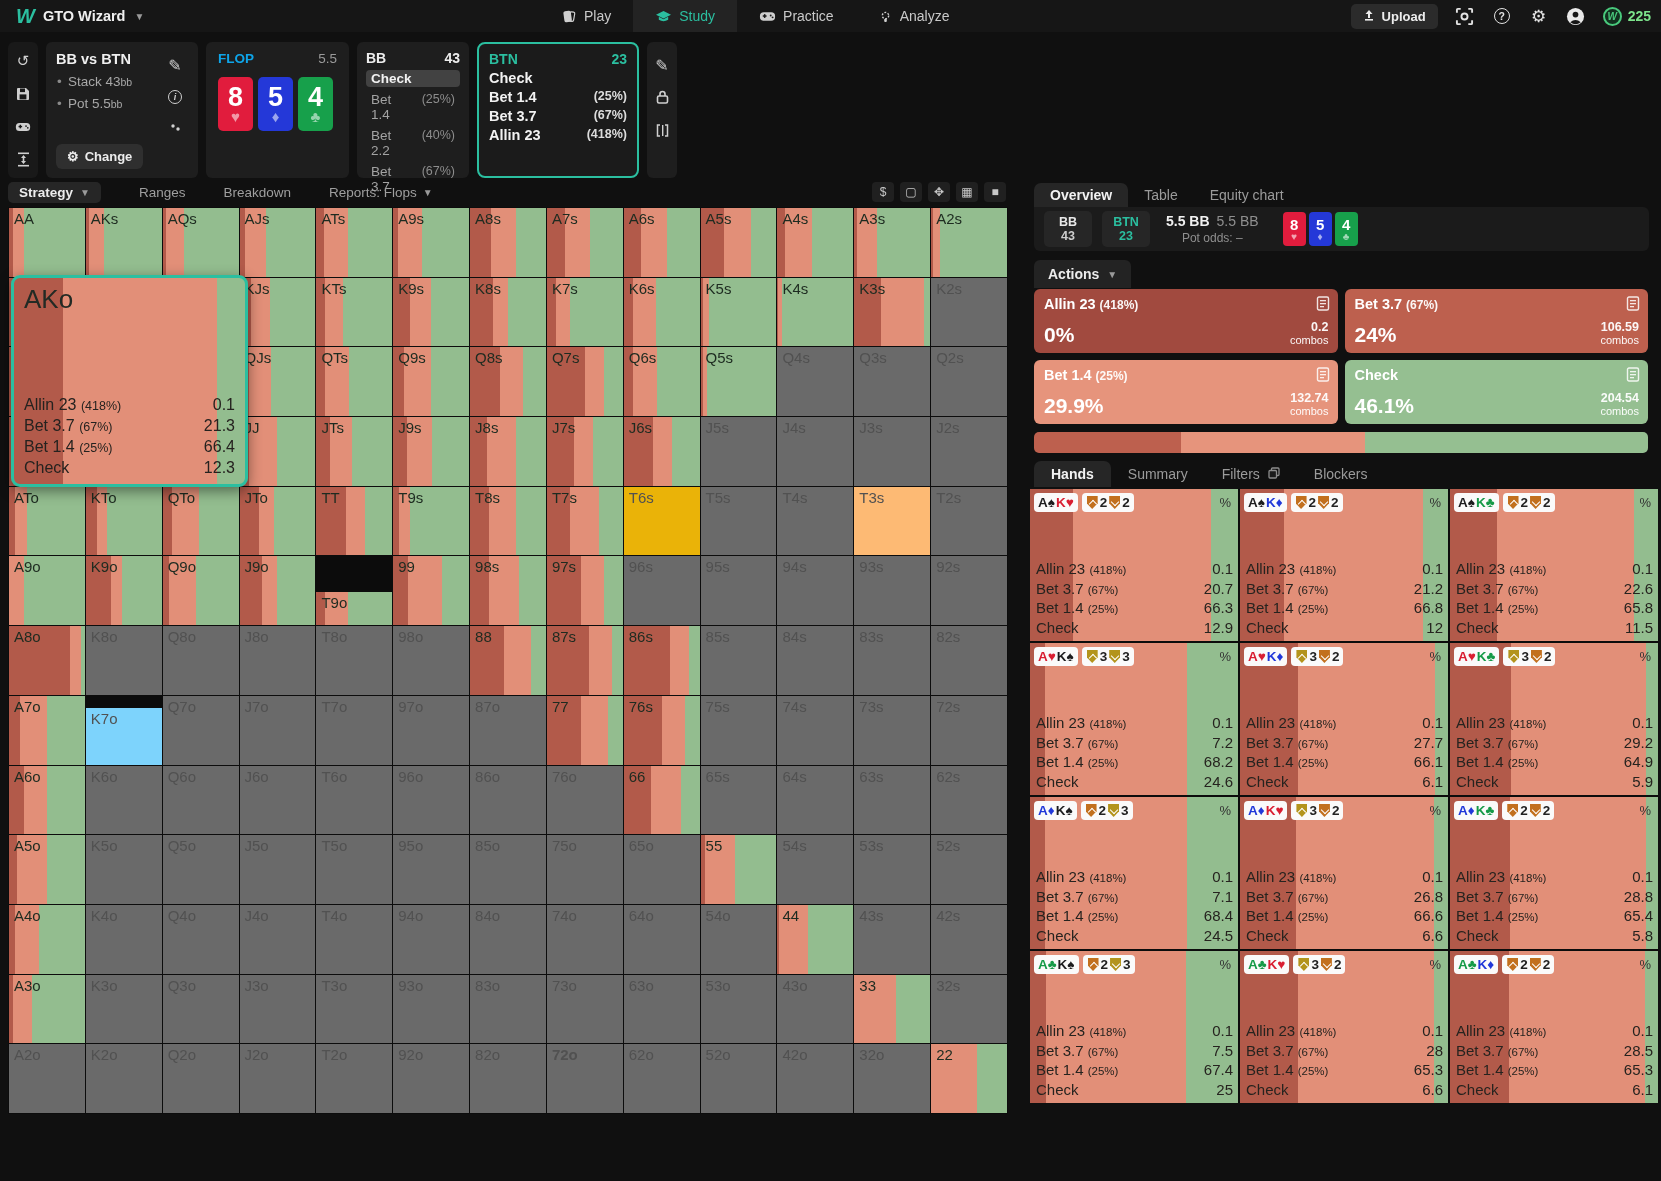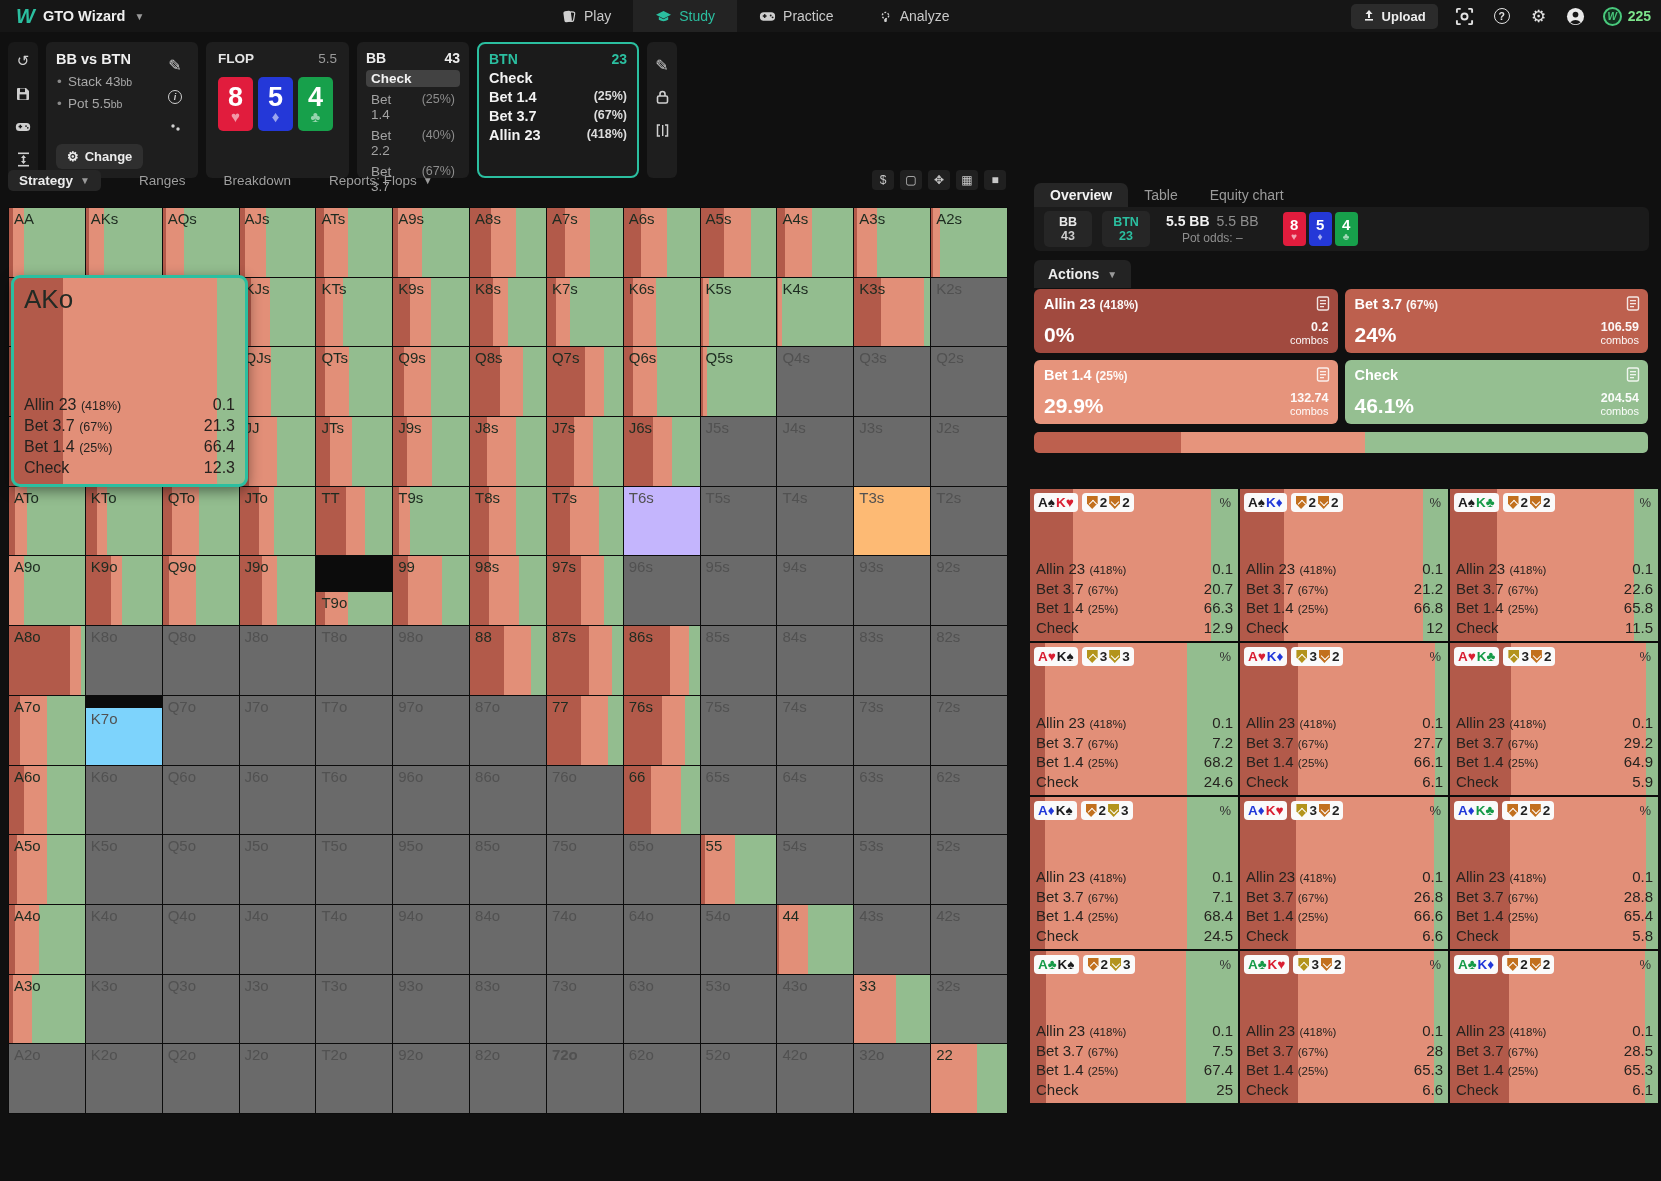--- a/index.html
+++ b/index.html
@@ -33,40 +33,40 @@
   .setup-panel { width:152px; background:#1e1e1e; border-radius:6px; padding:9px 10px; position:relative; }
   .setup-title { font-size:14.5px; font-weight:bold; color:#f0f0f0; }
   .setup-line { font-size:13.5px; color:#a8a8a8; margin-top:7px; padding-left:12px; position:relative; }
   .setup-line::before { content:"•"; position:absolute; left:1px; color:#8a8a8a; }
   .unit { font-size:10.5px; }
   .change-btn { position:absolute; left:10px; bottom:9px; background:#2f2f2f; border-radius:6px; padding:5px 11px; font-size:13px; font-weight:bold; color:#ececec; display:flex; gap:6px; align-items:center; cursor:pointer; }
   .i-circle { width:14px; height:14px; border:1.4px solid #cfcfcf; border-radius:50%; font-size:9px; font-style:italic; font-weight:bold; display:flex; align-items:center; justify-content:center; }
 
   .flop-panel { width:143px; background:#1e1e1e; border-radius:6px; padding:9px 12px; }
   .flop-head { display:flex; justify-content:space-between; font-size:13.5px; }
-  .flop-label { font-weight:bold; color:#e5e5e5; }
+  .flop-label { font-weight:bold; color:#0ea5e9; }
   .flop-pot { color:#9a9a9a; }
   .flop-cards { display:flex; gap:5px; margin-top:11px; }
   .pcard { width:35px; height:54px; border-radius:5px; display:flex; flex-direction:column; align-items:center; justify-content:center; color:#fff; }
   .pcard .rank { font-size:27px; font-weight:bold; line-height:26px; }
   .pcard .pip { font-size:15px; line-height:14px; opacity:.55; }
 
   .bb-panel { width:112px; background:#1e1e1e; border-radius:6px; padding:8px 9px; }
   .pp-head { display:flex; justify-content:space-between; font-size:14px; font-weight:bold; color:#ededed; }
   .bb-row { font-size:13.5px; color:#a3a3a3; margin-top:4px; display:flex; gap:8px; justify-content:space-between; padding:1px 5px; }
   .bb-row .pct { color:#8d8d8d; font-size:12.5px; }
   .bb-row.sel { background:#424242; border-radius:4px; color:#f2f2f2; font-weight:bold; }
   .btn-panel { width:162px; background:#1b1b1b; border:2px solid #2bbfa0; border-radius:8px; padding:7px 10px; position:relative; }
   .btn-panel .pp-head { color:#2bbfa0; }
   .btn-row { font-size:14.5px; font-weight:bold; color:#f2f2f2; margin-top:3px; display:flex; justify-content:space-between; }
   .btn-row .pct { font-size:12.5px; color:#dcdcdc; }
   .btn-icons { width:30px; background:#1e1e1e; border-radius:6px; display:flex; flex-direction:column; align-items:center; gap:15px; padding-top:14px; color:#d0d0d0; }
 
   
-  .toolbar { position:absolute; top:169px; left:8px; width:1000px; height:22px; display:flex; align-items:center; }
+  .toolbar { position:absolute; top:181px; left:8px; width:1000px; height:22px; display:flex; align-items:center; }
   .strat-btn { background:#262626; border-radius:5px; padding:3px 11px; font-size:13.5px; font-weight:bold; color:#ececec; display:flex; gap:7px; align-items:center; cursor:pointer; }
   .tb-item { color:#9f9f9f; font-size:13.5px; margin-left:38px; cursor:pointer; display:flex; gap:6px; align-items:center; }
   .tb-icons { position:absolute; right:2px; display:flex; gap:6px; align-items:center; }
   .tb-ic { width:22px; height:20px; background:#202020; border-radius:4px; color:#c8c8c8; font-size:12px; display:flex; align-items:center; justify-content:center; cursor:pointer; }
 
   
   #grid { position:absolute; left:8px; top:207px; width:1000px; height:907px; display:grid; grid-template-columns:repeat(13,1fr); grid-template-rows:repeat(13,1fr); background:#0c0c0c; border:1px solid #0c0c0c; gap:1px; }
   .cell { position:relative; overflow:hidden; }
   .cell .lbl { position:absolute; top:2px; left:5px; font-size:15px; color:#1d2b20; }
   .cell.off .lbl { color:#515151; }
@@ -539,21 +539,21 @@
       </div>
       <div class="cell" style="background: linear-gradient(90deg, rgb(178, 90, 74) 0px, rgb(178, 90, 74) 8%, rgb(226, 143, 120) 8%, rgb(226, 143, 120) 22%, rgb(147, 189, 143) 22%, rgb(147, 189, 143) 100%);">
         <span class="lbl">T9s</span>
       </div>
       <div class="cell" style="background: linear-gradient(90deg, rgb(178, 90, 74) 0px, rgb(178, 90, 74) 25%, rgb(226, 143, 120) 25%, rgb(226, 143, 120) 60%, rgb(147, 189, 143) 60%, rgb(147, 189, 143) 100%); padding-left: 24px;">
         <span class="lbl">T8s</span>
       </div>
       <div class="cell" style="background: linear-gradient(90deg, rgb(178, 90, 74) 0px, rgb(178, 90, 74) 30%, rgb(226, 143, 120) 30%, rgb(226, 143, 120) 68%, rgb(147, 189, 143) 68%, rgb(147, 189, 143) 100%);">
         <span class="lbl">T7s</span>
       </div>
-      <div class="cell off" style="background: #c4b5fd;">
+      <div class="cell off" style="background: #eab308;">
         <span class="lbl">T6s</span>
       </div>
       <div class="cell off" style="background: rgb(106, 106, 106);">
         <span class="lbl">T5s</span>
       </div>
       <div class="cell off" style="background: rgb(106, 106, 106);">
         <span class="lbl">T4s</span>
       </div>
       <div class="cell off" style="background: #fdba74;">
         <span class="lbl">T3s</span>
@@ -983,20 +983,32 @@
         <div class="combos">204.54<br><span class="u">combos</span></div>
       </div>
     </div>
 
   <div id="stratbar">
       <div class="seg" style="width: 24%; background: rgb(189, 96, 78);"></div>
       <div class="seg" style="width: 29.9%; background: rgb(230, 148, 124);"></div>
       <div class="seg" style="width: 46.1%; background: rgb(149, 191, 145);"></div>
     </div>
 
+  <div class="hands-tabs">
+    <div class="rp-tab active">Hands</div>
+    <div class="rp-tab">Summary</div>
+    <div class="rp-tab">
+      <span>Filters</span>
+      <span><svg width="12" height="12" viewBox="0 0 12 12">
+            <rect x="3.5" y="1" width="7.5" height="7.5" rx="1" fill="none" stroke="#8c8c8c" stroke-width="1.3"></rect>
+            <rect x="1" y="3.5" width="7.5" height="7.5" rx="1" fill="#1b1b1b" stroke="#8c8c8c" stroke-width="1.3"></rect>
+          </svg></span>
+    </div>
+    <div class="rp-tab">Blockers</div>
+  </div>
 
   <div id="hand-cards">
       <div class="hcard" style="background: linear-gradient(90deg, rgb(178, 90, 74) 0px, rgb(178, 90, 74) 20.8%, rgb(226, 143, 120) 20.8%, rgb(226, 143, 120) 87.1%, rgb(147, 189, 143) 87.1%, rgb(147, 189, 143) 100%);">
         <div class="hdr">
           <span class="badge">
             <span style="color:#1c1c1e">A♠</span>
             <span style="color:#d91e32">K♥</span>
           </span>
           <span class="badge">
             <span class="shield up" style="background:#c2701e"></span>

